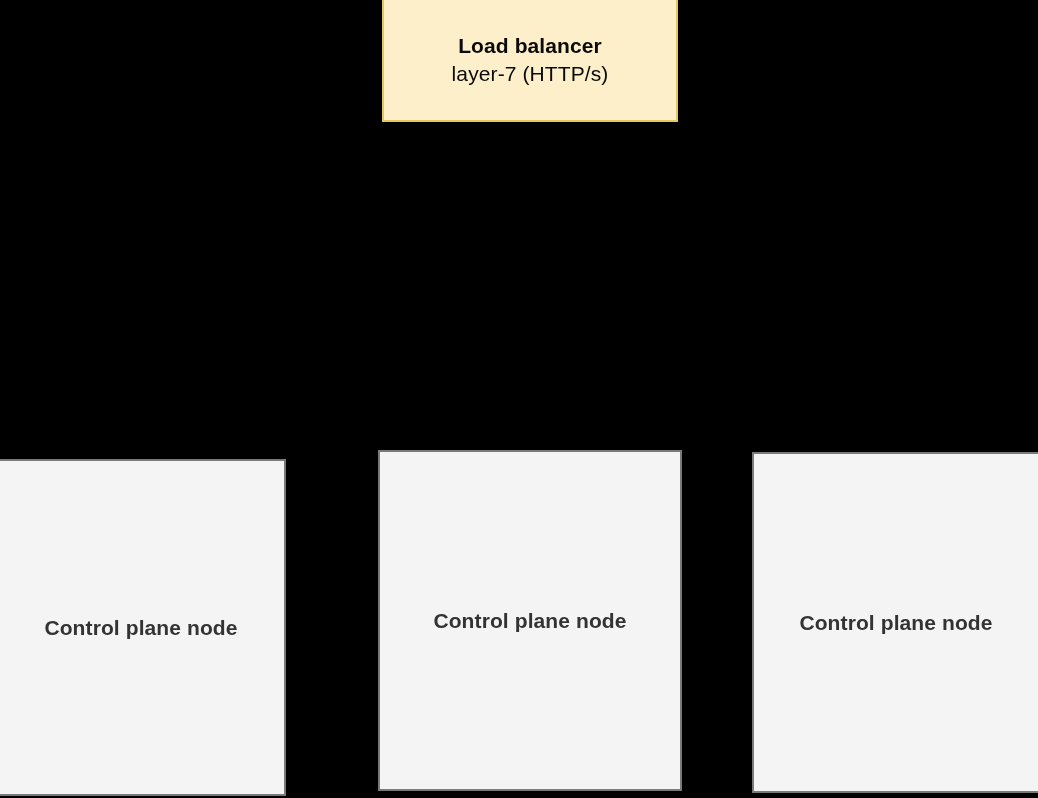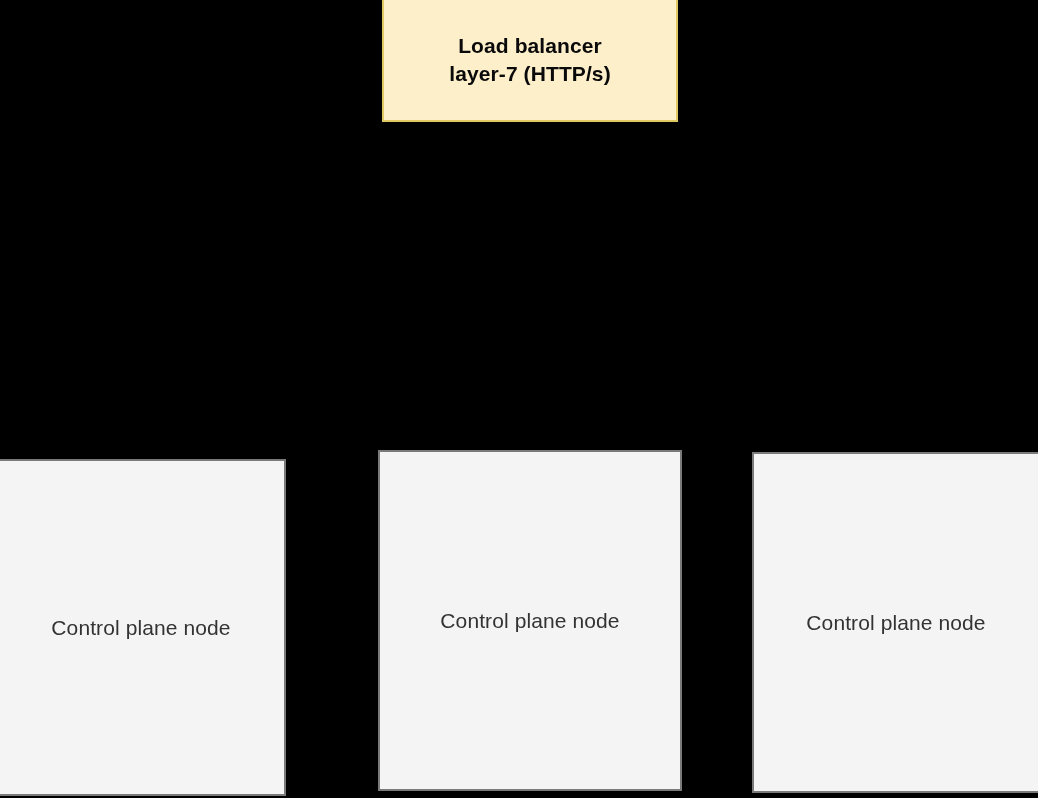--- a/index.html
+++ b/index.html
@@ -43,40 +43,40 @@
   .lb-title {
     font-size: 21px;
     font-weight: bold;
     color: #0a0a0a;
     line-height: 1.25;
     text-align: center;
     letter-spacing: 0.1px;
   }
   .lb-subtitle {
     font-size: 21px;
-    font-weight: bold;
+    font-weight: normal;
     color: #0a0a0a;
     line-height: 1.25;
     text-align: center;
     letter-spacing: 0.1px;
   }
 
   
   .node-box {
     position: absolute;
     box-sizing: border-box;
     background: #F4F4F4;
     border: 2px solid #7A7A7A;
     display: flex;
     align-items: center;
     justify-content: center;
   }
   .node-label {
     font-size: 21px;
-    font-weight: normal;
+    font-weight: bold;
     color: #333333;
     text-align: center;
     letter-spacing: 0.1px;
     white-space: nowrap;
   }
 
   
   #node-1 {
     left: -18px;
     top: 459px;

